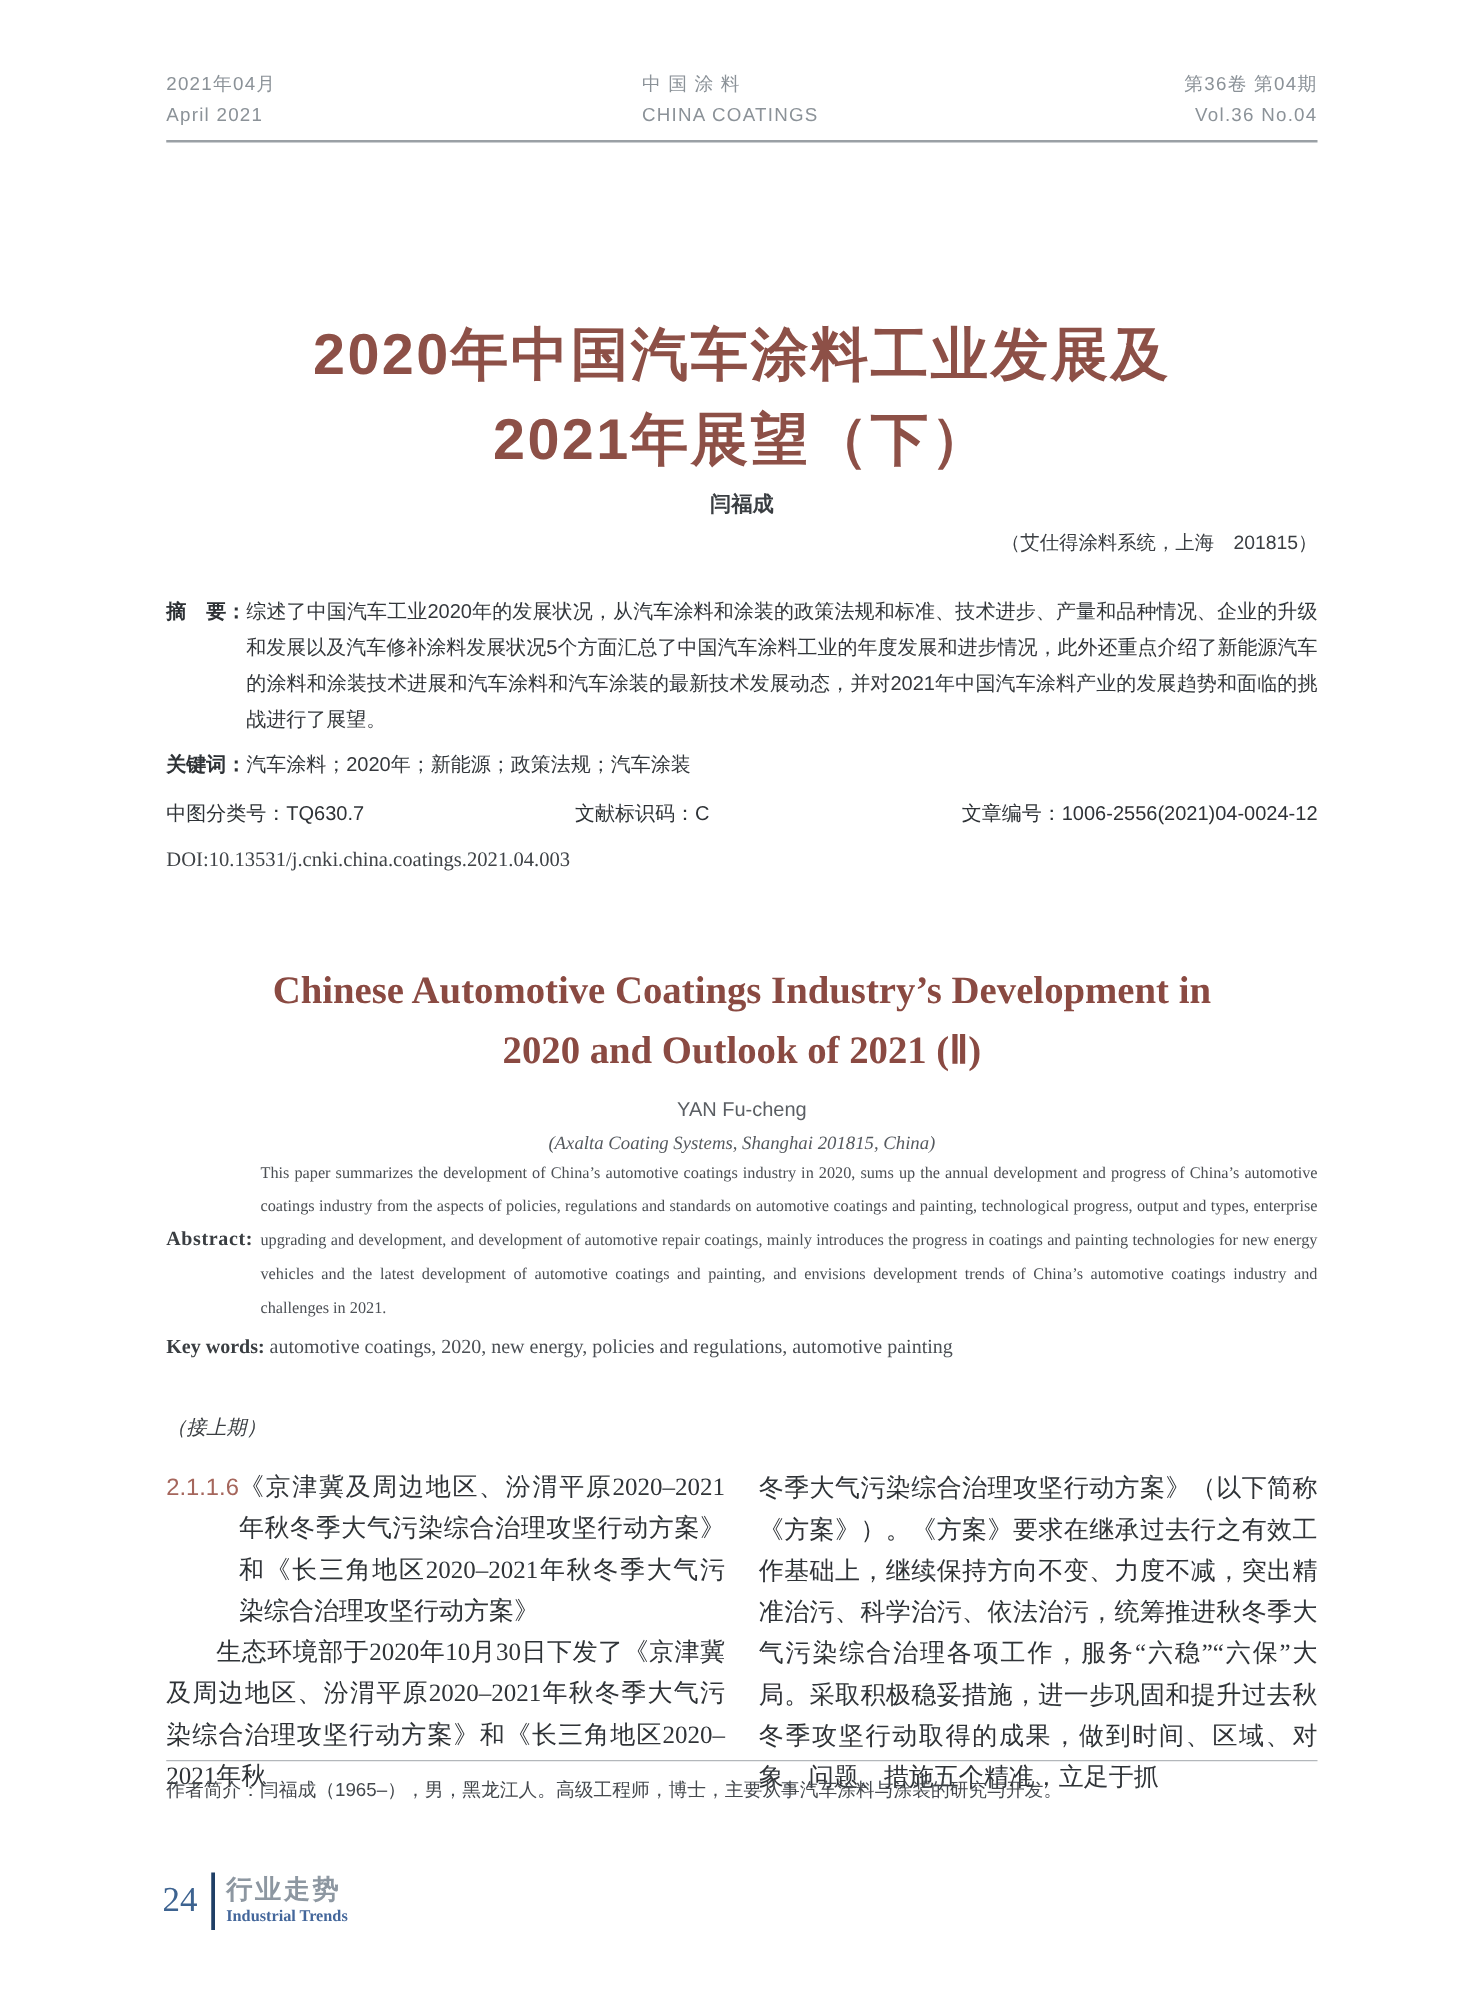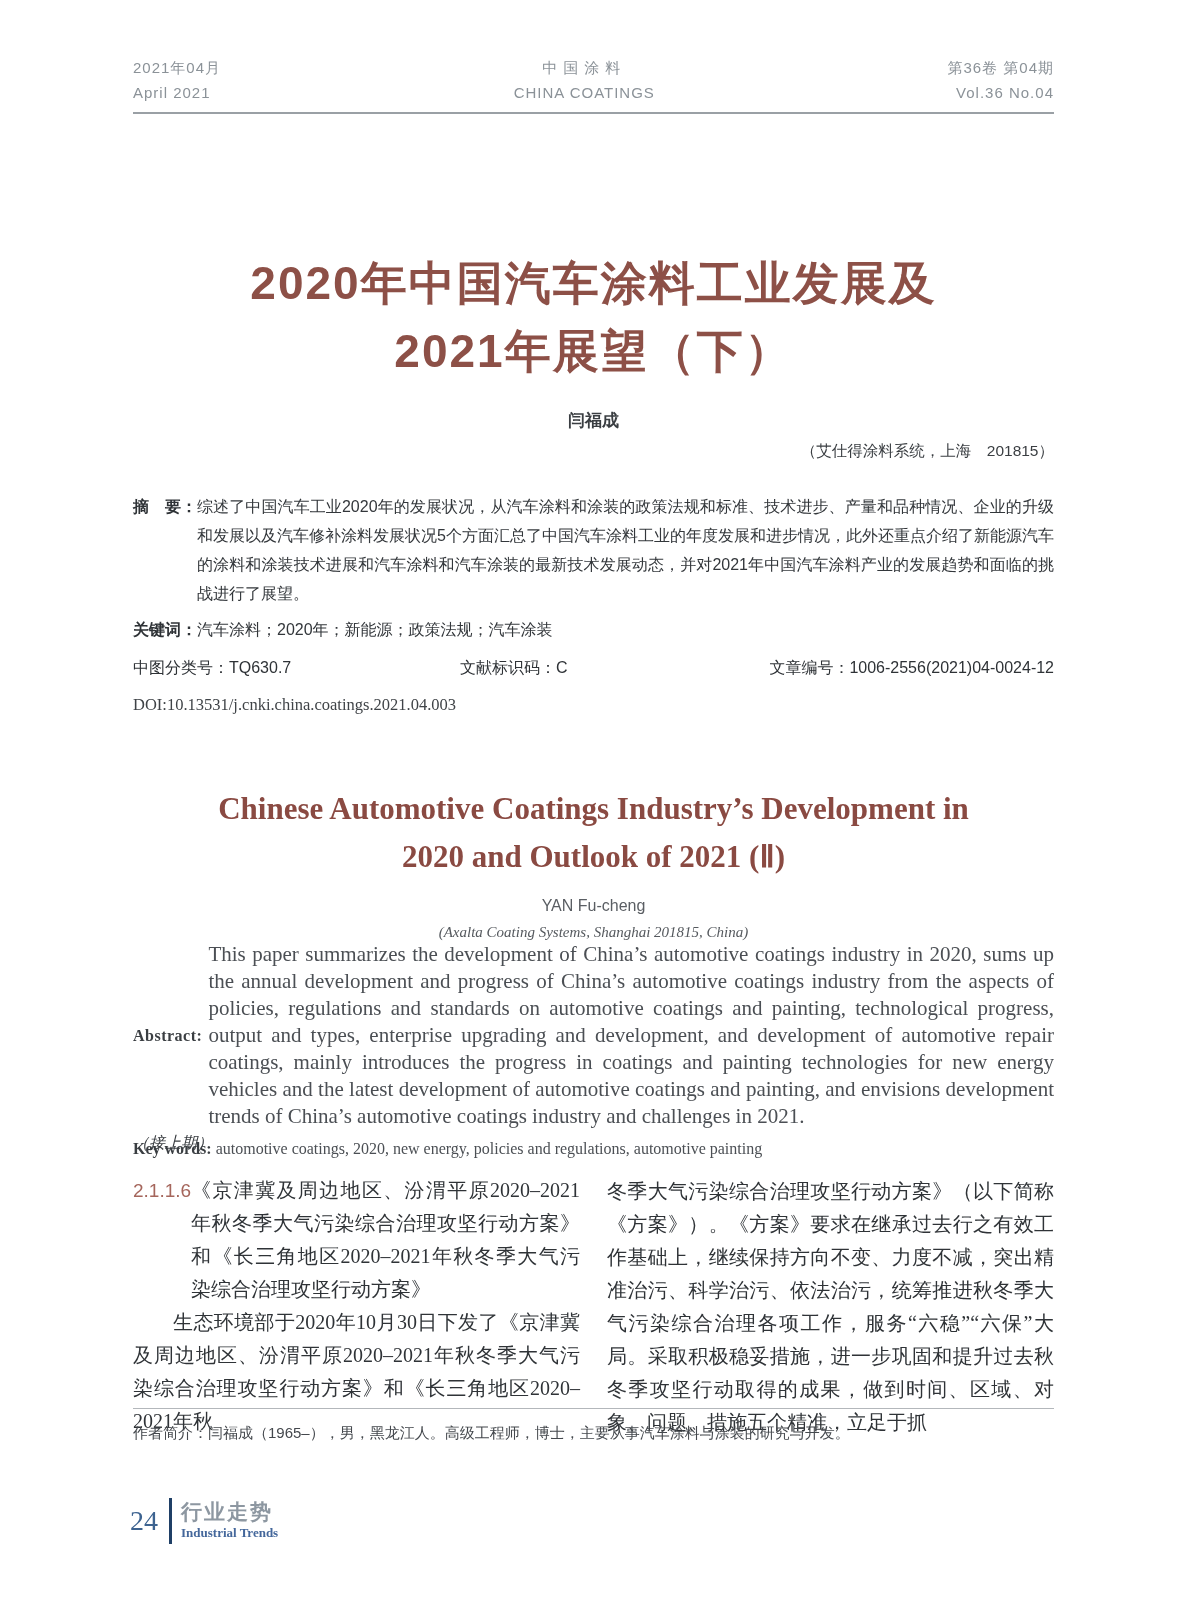--- a/index.html
+++ b/index.html
@@ -12,37 +12,37 @@
     background: #ffffff;
     font-family: "Liberation Sans", sans-serif;
     color: #33373b;
     overflow: hidden;
   }
   .content { padding: 55px 133px 0 133px; }
 
   
   .jhdr { display: flex; justify-content: space-between; align-items: flex-start; }
   .jhdr .hcol { font-size: 15px; line-height: 25px; color: #8b9298; letter-spacing: 1px; }
-  .jhdr .hcol.center { text-align: center; }
+  .jhdr .hcol.center { }
   .jhdr .hcol.center .cn { letter-spacing: 6px; }
   .jhdr .hcol.right { text-align: right; }
   .hdr-rule { margin-top: 7px; border-bottom: 2px solid #9aa0a5; }
 
   
   .title-cn {
     margin-top: 135px;
     text-align: center;
     color: #8d5047;
     font-weight: 700;
     font-size: 46px;
     line-height: 68px;
     letter-spacing: 2px;
     font-family: "Liberation Sans", sans-serif;
   }
-  .author-cn { margin-top: 24px; text-align: center; font-size: 17px; font-weight: 700; color: #3a3e42; }
+  .author-cn { margin-top: 7px; text-align: center; font-size: 17px; font-weight: 700; color: #3a3e42; }
   .affil-cn  { margin-top: 9px;  text-align: right; font-size: 15.5px; color: #3a3e42; }
 
   
   .abs-cn { margin-top: 30px; display: flex; align-items: flex-start; }
   .abs-cn .lbl { flex: 0 0 auto; font-weight: 700; white-space: nowrap; font-size: 16px; line-height: 29px; color: #2e3236; }
   .abs-cn .txt { flex: 1 1 auto; font-size: 16px; line-height: 29px; text-align: justify; color: #33373b; }
   .kw-cn { margin-top: 9px; font-size: 16px; line-height: 26px; }
   .kw-cn .lbl { font-weight: 700; color: #2e3236; }
   .meta-row { margin-top: 15px; display: flex; font-size: 16px; color: #2e3236; }
   .meta-row .m1 { width: 327px; }
@@ -62,21 +62,21 @@
   }
   .author-en { margin-top: 16px; text-align: center; font-size: 16px; color: #5a5e63; }
   .affil-en  { margin-top: 9px;  text-align: center; font-size: 15px; color: #55595e;
                font-family: "Liberation Serif", serif; font-style: italic; }
 
   
   .abs-en { display: flex; align-items: center;
             font-family: "Liberation Serif", serif; }
   .abs-en .lbl { flex: 0 0 auto; font-weight: 700; font-size: 16px; line-height: 27px;
                  color: #3a3e42; letter-spacing: 0.5px; padding-right: 6px; }
-  .abs-en .txt { flex: 1 1 auto; font-size: 21px; line-height: 27px; text-align: justify; color: #4b4f54; }
+  .abs-en .txt { flex: 1 1 auto; font-size: 13px; line-height: 27px; text-align: justify; color: #4b4f54; }
   .kw-en { margin-top: 6px; font-family: "Liberation Serif", serif; font-size: 16px; line-height: 26px; color: #4b4f54; }
   .kw-en .lbl { font-weight: 700; color: #3a3e42; padding-right: 4px; }
 
   
   .columns {
     position: absolute;
     top: 1130px; left: 133px; right: 133px;
     display: flex; gap: 27px;
     font-family: "Liberation Serif", serif;
     color: #2f3337;

